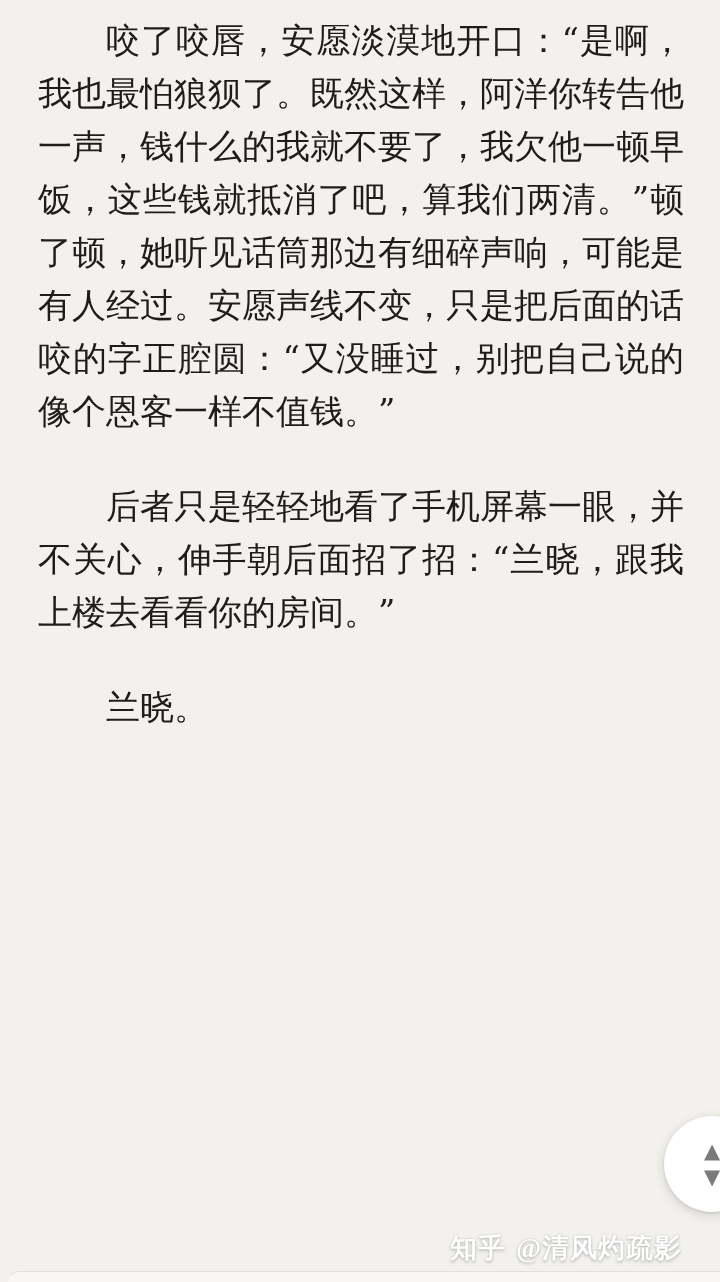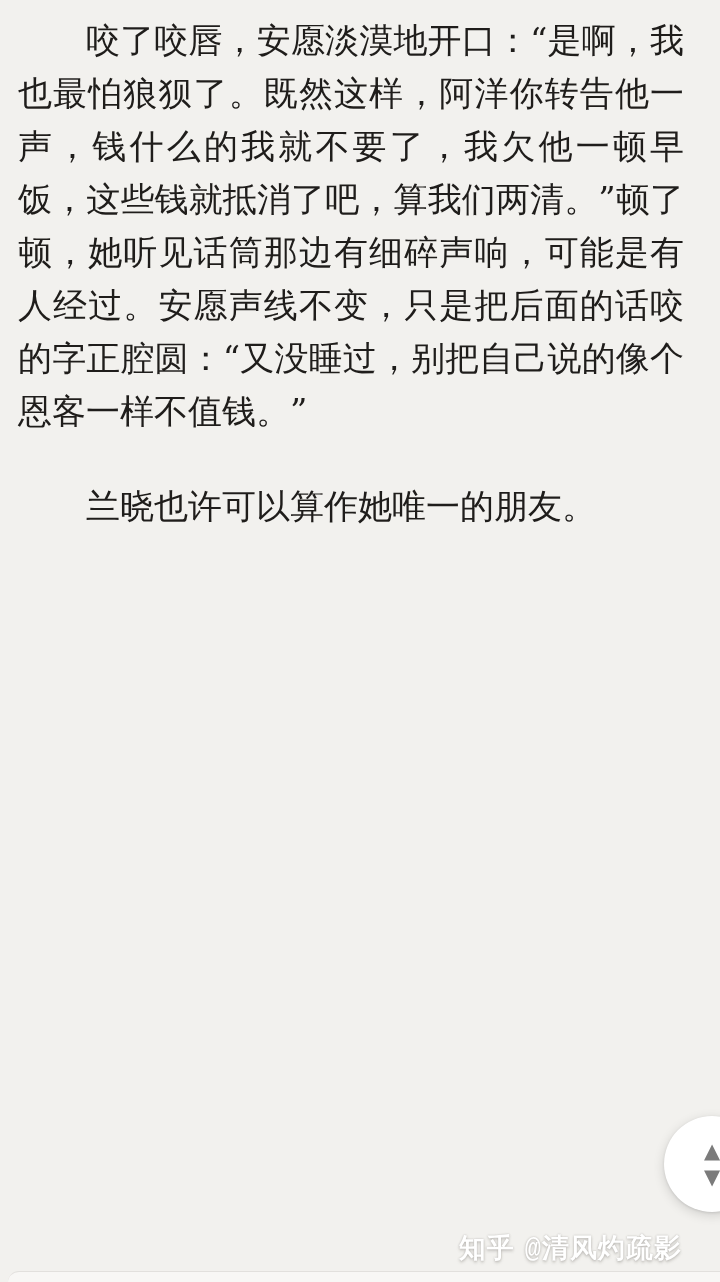--- a/index.html
+++ b/index.html
@@ -12,37 +12,37 @@
     overflow: hidden;
     position: relative;
     background: var(--background, #f2f1ee);
     font-family: "DejaVu Serif", serif;
   }
   .content {
     position: absolute;
     top: 0;
     left: 0;
     right: 0;
-    padding: 14px 36px 0 18px;
+    padding: 14px 36px 0 38px;
     color: var(--text, #1f1d1b);
     font-size: 34px;
     line-height: 53px;
     letter-spacing: 0;
   }
   .para {
     margin: 0 0 42px 0;
     text-indent: 2em;
     text-align: justify;
     text-justify: inter-ideograph;
   }
   .watermark {
     position: absolute;
     top: 1230px;
     right: 38px;
-    font-family: Liberation Mono, monospace;
+    font-family: Liberation Serif, serif;
     font-size: 27px;
     font-weight: bold;
     color: var(--watermark-color, #ffffff);
     text-shadow: 0 0 2px rgba(120,115,110,0.45), 0 2px 3px rgba(120,115,110,0.30);
     white-space: nowrap;
     letter-spacing: 1px;
   }
   .watermark .handle { margin-left: 10px; }
   .scroll-widget {
     position: absolute;
@@ -87,21 +87,22 @@
     border-radius: 14px 14px 0 0;
   }
 </style>
 </head>
 <body>
 
 <div class="page">
 
   <main class="content">
     <p class="para">咬了咬唇，安愿淡漠地开口：“是啊，我也最怕狼狈了。既然这样，阿洋你转告他一声，钱什么的我就不要了，我欠他一顿早饭，这些钱就抵消了吧，算我们两清。”顿了顿，她听见话筒那边有细碎声响，可能是有人经过。安愿声线不变，只是把后面的话咬的字正腔圆：“又没睡过，别把自己说的像个恩客一样不值钱。”</p>
-    <p class="para">兰晓也许可以算作她唯一的朋友。</p>
+    <p class="para">后者只是轻轻地看了手机屏幕一眼，并不关心，伸手朝后面招了招：“兰晓，跟我上楼去看看你的房间。”</p>
+    <p class="para">兰晓。</p>
   </main>
 
   <div class="watermark">
     <span>知乎</span><span class="handle">@清风灼疏影</span>
   </div>
 
   <div class="scroll-widget">
     <button class="scroll-btn">
       <span class="tri">▲</span>
     </button>

